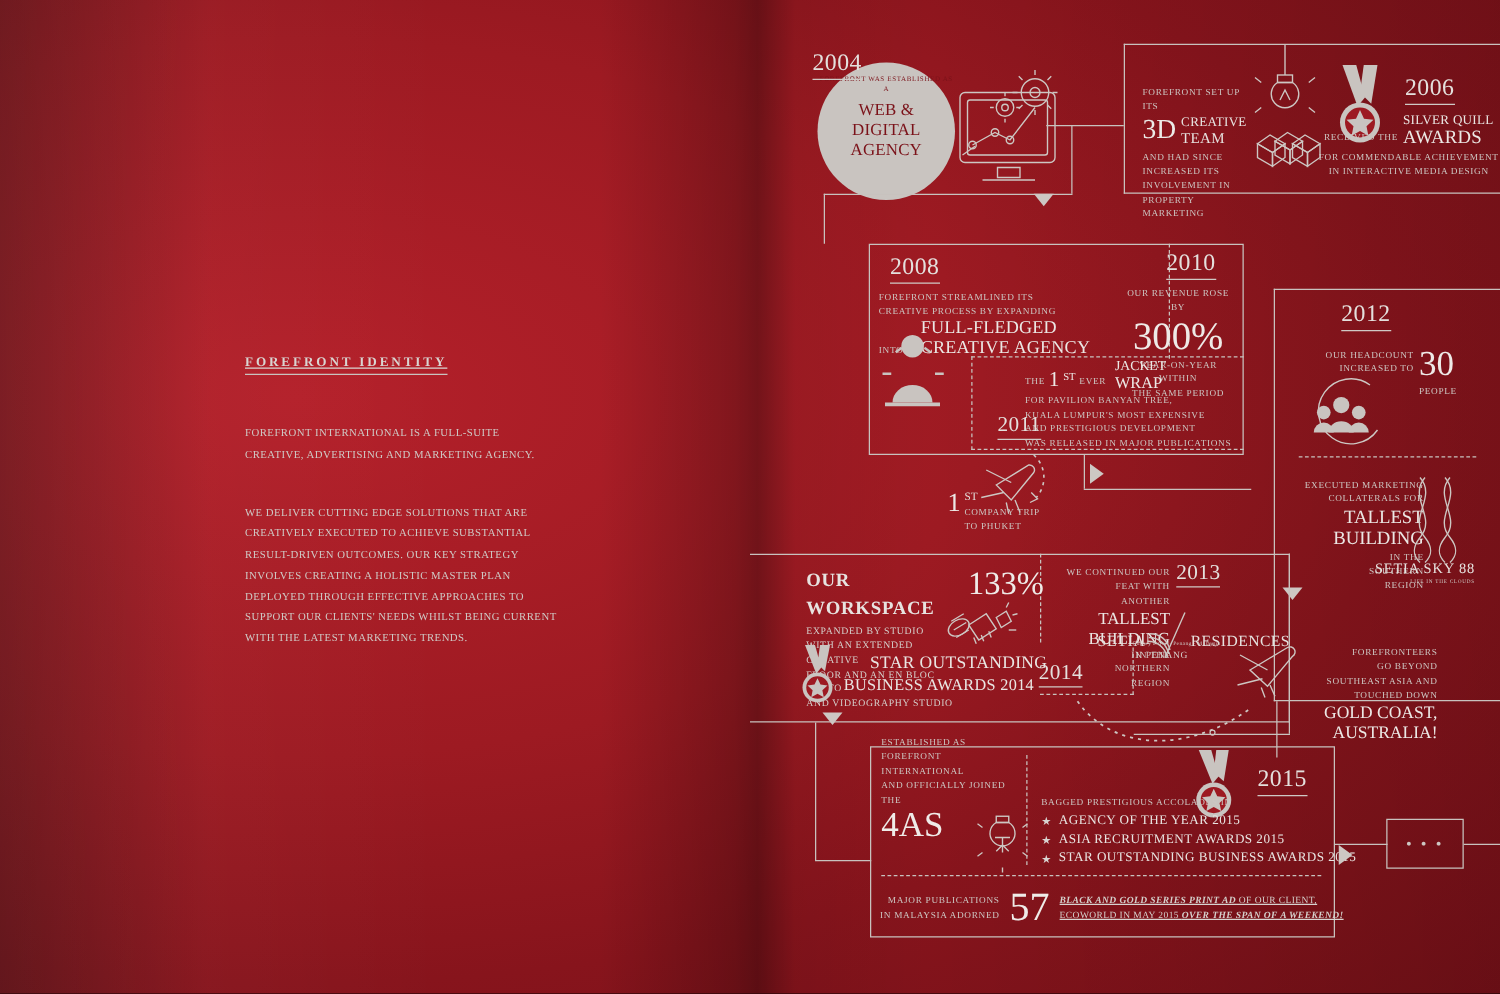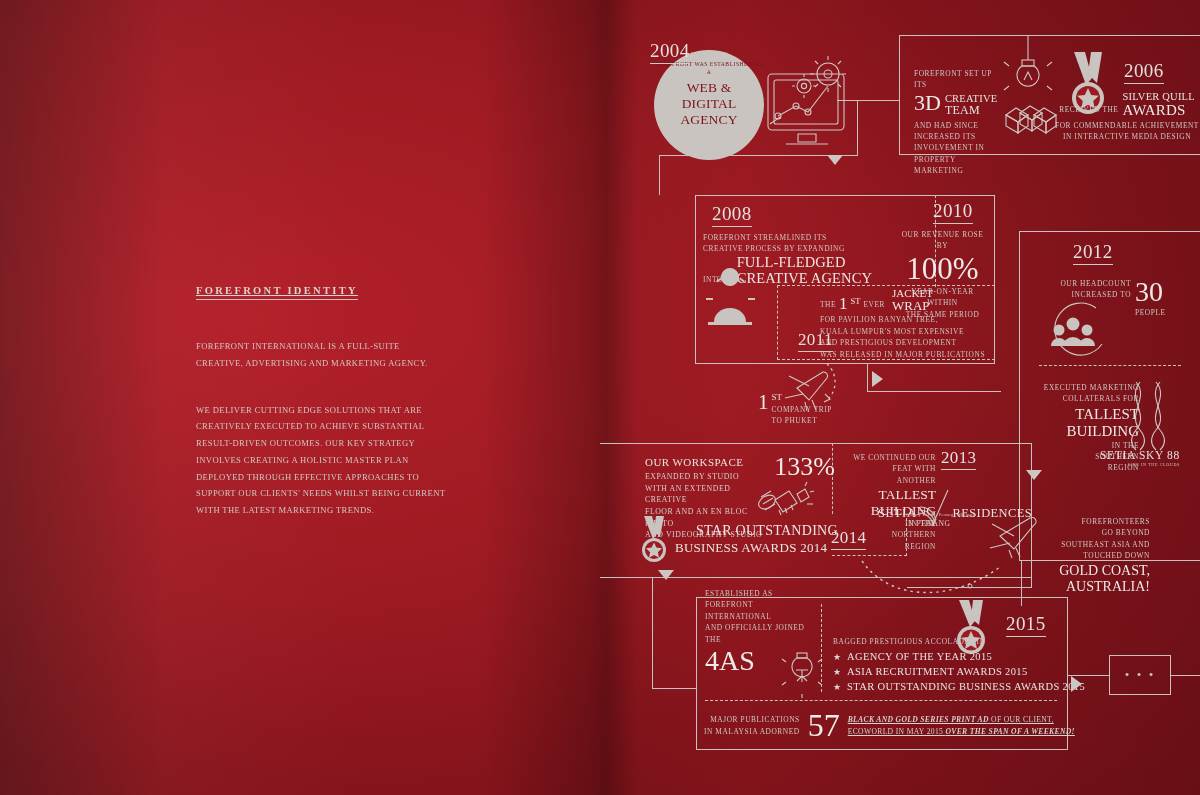--- a/index.html
+++ b/index.html
@@ -196,21 +196,21 @@
       <rect x="6" y="22" width="7" height="2"></rect>
       <rect x="48" y="22" width="7" height="2"></rect>
     </g>
   </svg>
 
   <div class="year" style="left:933px;top:200px;">
     <u>2010</u>
   </div>
   <div style="position:absolute;left:895px;top:229px;width:95px;text-align:center;">
     <div class="sm">OUR REVENUE ROSE BY</div>
-    <div class="huge" style="margin:1px 0 2px;">100%</div>
+    <div class="huge" style="margin:1px 0 2px;">300%</div>
     <div class="sm">YEAR-ON-YEAR WITHIN</div>
     <div class="sm">THE SAME PERIOD</div>
   </div>
 
   <div class="dash" style="left:777px;top:285px;width:218px;height:75px;border:1px dashed #c8c2be;border-right:none;"></div>
   <div style="position:absolute;left:820px;top:288px;width:172px;">
     <div style="display:flex;align-items:flex-end;gap:3px;">
       <span class="sm" style="padding-bottom:2px;">THE</span>
       <span style="font-size:17px;line-height:1;color:#ece8e5;">1</span>
       <span style="font-size:8.5px;line-height:1;position:relative;top:-7px;color:#ece8e5;">ST</span>
@@ -305,21 +305,21 @@
 
   <div class="line" style="left:1019px;top:505px;width:1px;height:70px;opacity:0;"></div>
   <div class="line" style="left:1021px;top:561px;width:1px;height:45px;"></div>
 
   <div class="box" style="left:600px;top:443px;width:432px;height:135px;border-left:none;"></div>
   <div class="dash" style="left:832px;top:443px;width:0;height:71px;border-left:1px dashed #c8c2be;"></div>
 
   <div style="position:absolute;left:645px;top:455px;width:190px;">
     <div style="display:flex;align-items:flex-start;gap:5px;">
       <span style="line-height:1.45;">
-        <span style="display:block;font-size:11px;font-weight:normal;letter-spacing:.04em;color:#e7e3e0;">OUR WORKSPACE</span>
+        <span style="display:block;font-size:15px;font-weight:bold;letter-spacing:.04em;color:#e7e3e0;">OUR WORKSPACE</span>
         <span class="smb" style="display:block;">EXPANDED BY STUDIO</span>
         <span class="smb" style="display:block;">WITH AN EXTENDED CREATIVE</span>
         <span class="smb" style="display:block;">FLOOR AND AN EN BLOC PHOTO</span>
         <span class="smb" style="display:block;">AND VIDEOGRAPHY STUDIO</span>
       </span>
       <span style="font-size:26px;line-height:.9;color:#efebe8;">133%</span>
     </div>
   </div>
   <svg style="position:absolute;left:755px;top:482px;" width="58" height="36">
     <g class="stroke">

